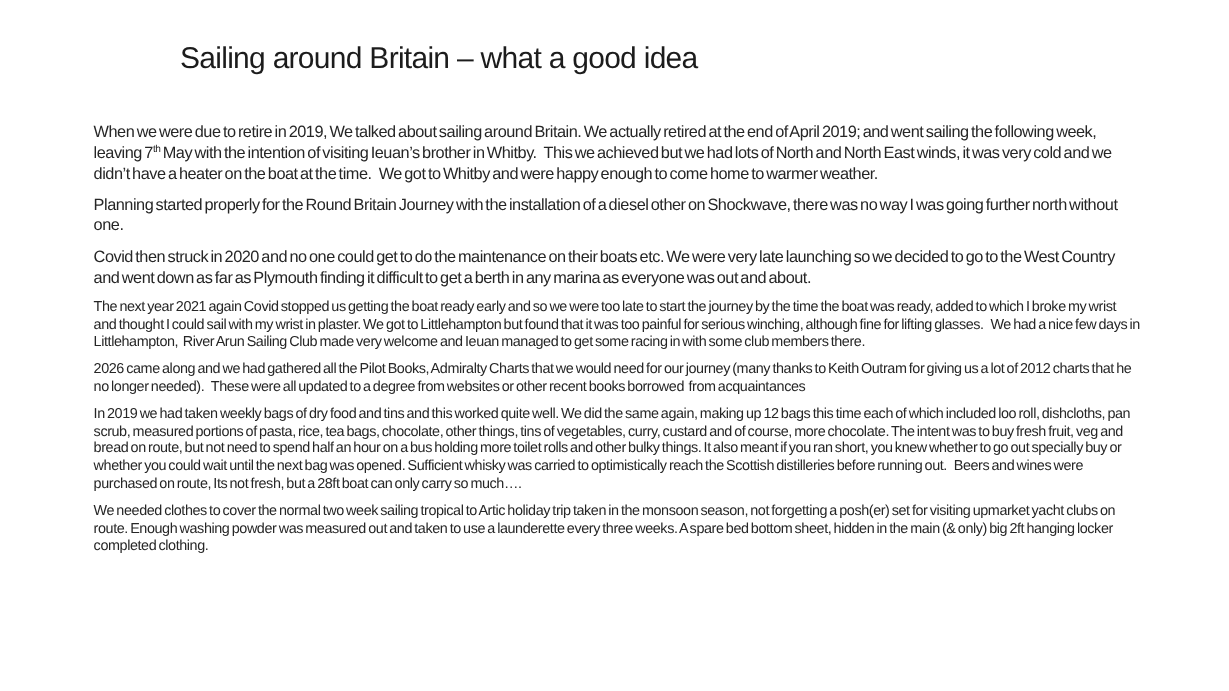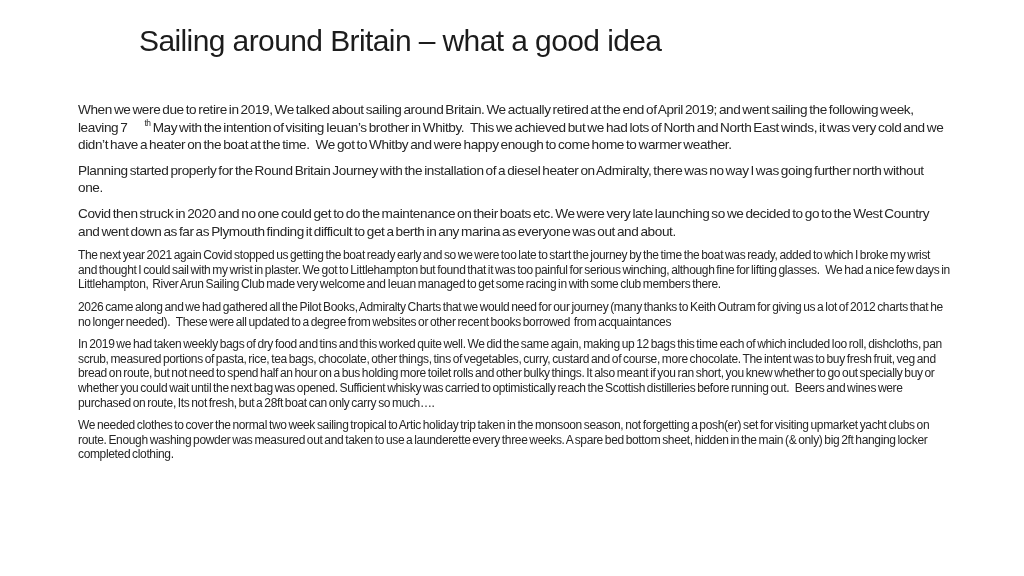--- a/index.html
+++ b/index.html
@@ -12,22 +12,22 @@
     width: 1024px;
     height: 576px;
     background: #ffffff;
     overflow: hidden;
     font-family: "Liberation Sans", sans-serif;
   }
   .slide-title {
     position: absolute;
     left: 135px;
     top: 20px;
-    margin: 4px;
-    font-size: 30px;
+    margin: 15px;
+    font-size: 25px;
     font-weight: 400;
     letter-spacing: -0.6px;
     color: #1c1c1c;
     white-space: nowrap;
   }
   .slide-body {
     position: absolute;
     left: 78px;
     top: 101px;
     width: 872px;
@@ -47,35 +47,34 @@
   .para-sm {
     font-size: 12px;
     line-height: 14.6px;
     letter-spacing: -0.35px;
     word-spacing: -1.1px;
   }
   sup {
     font-size: 0.62em;
     line-height: 0;
     vertical-align: super;
-    margin-left: 17px;
   }
 </style>
 </head>
 <body>
 
 <div class="slide">
 
   <h1 class="slide-title">Sailing around Britain – what a good idea</h1>
 
   <div class="slide-body">
 
     <p class="para-lg"><span>When we were due to retire in 2019, We talked about sailing around Britain. We actually retired at the end of April 2019; and went sailing the following week, leaving 7</span><sup>th</sup><span> May with the intention of visiting Ieuan’s brother in Whitby.   This we achieved but we had lots of North and North East winds, it was very cold and we didn’t have a heater on the boat at the time.   We got to Whitby and were happy enough to come home to warmer weather.</span></p>
 
-    <p class="para-lg">Planning started properly for the Round Britain Journey with the installation of a diesel heater on Admiralty, there was no way I was going further north without one.</p>
+    <p class="para-lg">Planning started properly for the Round Britain Journey with the installation of a diesel other on Shockwave, there was no way I was going further north without one.</p>
 
     <p class="para-lg">Covid then struck in 2020 and no one could get to do the maintenance on their boats etc. We were very late launching so we decided to go to the West Country and went down as far as Plymouth finding it difficult to get a berth in any marina as everyone was out and about.</p>
 
     <p class="para-sm">The next year 2021 again Covid stopped us getting the boat ready early and so we were too late to start the journey by the time the boat was ready, added to which I broke my wrist and thought I could sail with my wrist in plaster. We got to Littlehampton but found that it was too painful for serious winching, although fine for lifting glasses.   We had a nice few days in Littlehampton,  River Arun Sailing Club made very welcome and Ieuan managed to get some racing in with some club members there.</p>
 
     <p class="para-sm">2026 came along and we had gathered all the Pilot Books, Admiralty Charts that we would need for our journey (many thanks to Keith Outram for giving us a lot of 2012 charts that he no longer needed).   These were all updated to a degree from websites or other recent books borrowed  from acquaintances</p>
 
     <p class="para-sm">In 2019 we had taken weekly bags of dry food and tins and this worked quite well. We did the same again, making up 12 bags this time each of which included loo roll, dishcloths, pan scrub, measured portions of pasta, rice, tea bags, chocolate, other things, tins of vegetables, curry, custard and of course, more chocolate. The intent was to buy fresh fruit, veg and bread on route, but not need to spend half an hour on a bus holding more toilet rolls and other bulky things. It also meant if you ran short, you knew whether to go out specially buy or whether you could wait until the next bag was opened. Sufficient whisky was carried to optimistically reach the Scottish distilleries before running out.   Beers and wines were purchased on route, Its not fresh, but a 28ft boat can only carry so much….</p>
 
 

